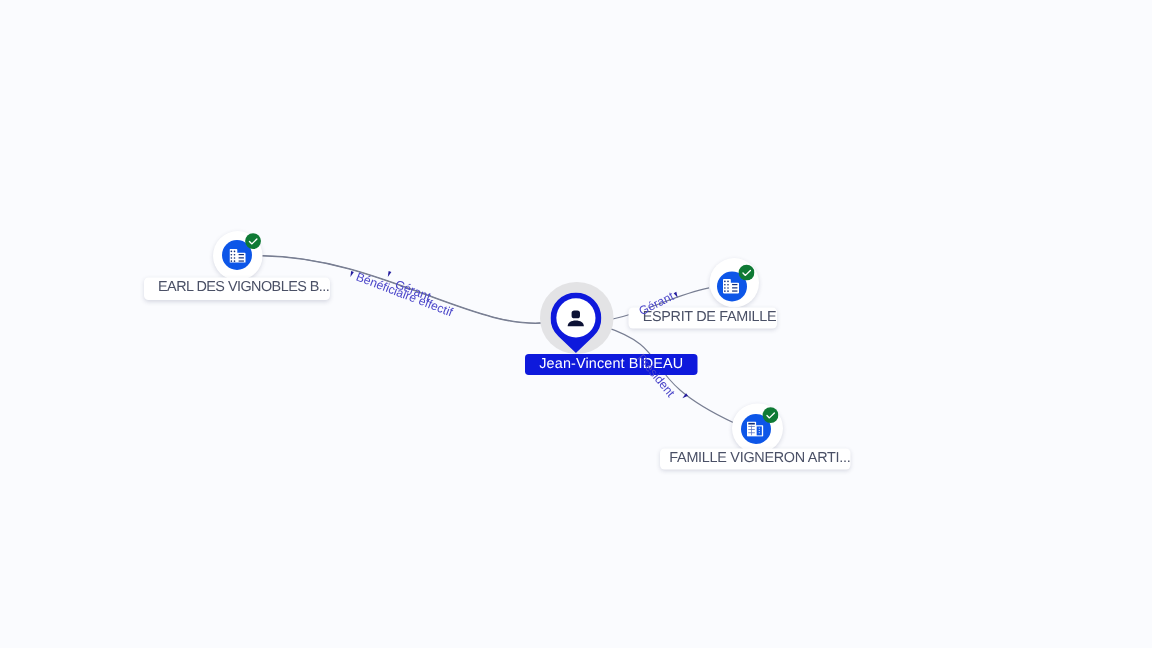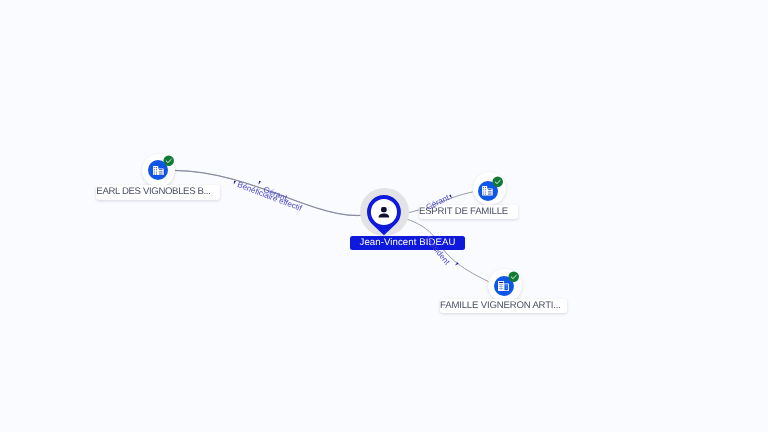--- a/index.html
+++ b/index.html
@@ -14,21 +14,21 @@
   .co-disc{position:absolute;border-radius:50%;background:#0d56e8;display:flex;
            align-items:center;justify-content:center;}
   .co-disc svg{display:block;}
   .verified{position:absolute;display:flex;align-items:center;justify-content:center;}
   .verified svg{display:block;}
   .pin-halo{position:absolute;border-radius:50%;
            background:radial-gradient(circle, #e3e3e5 0%, #e3e3e5 72%, rgba(227,227,229,0.55) 88%, rgba(227,227,229,0) 100%);}
   .pin{position:absolute;}
   .nlabel{position:absolute;background:#fff;border-radius:3px;
           color:#4a5066;font-size:9.6px;line-height:14.3px;white-space:nowrap;
-          box-shadow:0 1px 3px rgba(40,50,90,.17);text-align:left;}
+          box-shadow:0 1px 3px rgba(40,50,90,.17);text-align:right;}
   .plabel{position:absolute;background:#0e19dc;border-radius:2.5px;
           color:#fff;font-size:9.6px;line-height:14.3px;white-space:nowrap;text-align:center;}
   .elabel{position:absolute;color:#4a45c9;font-size:8.1px;line-height:8.1px;white-space:nowrap;
           transform-origin:0 0;}
   .earrow{position:absolute;width:0;height:0;border-left:1.9px solid transparent;
           border-right:1.9px solid transparent;border-top:4.2px solid #241c9e;
           transform-origin:50% 0;}
 </style>
 </head>
 <body>

